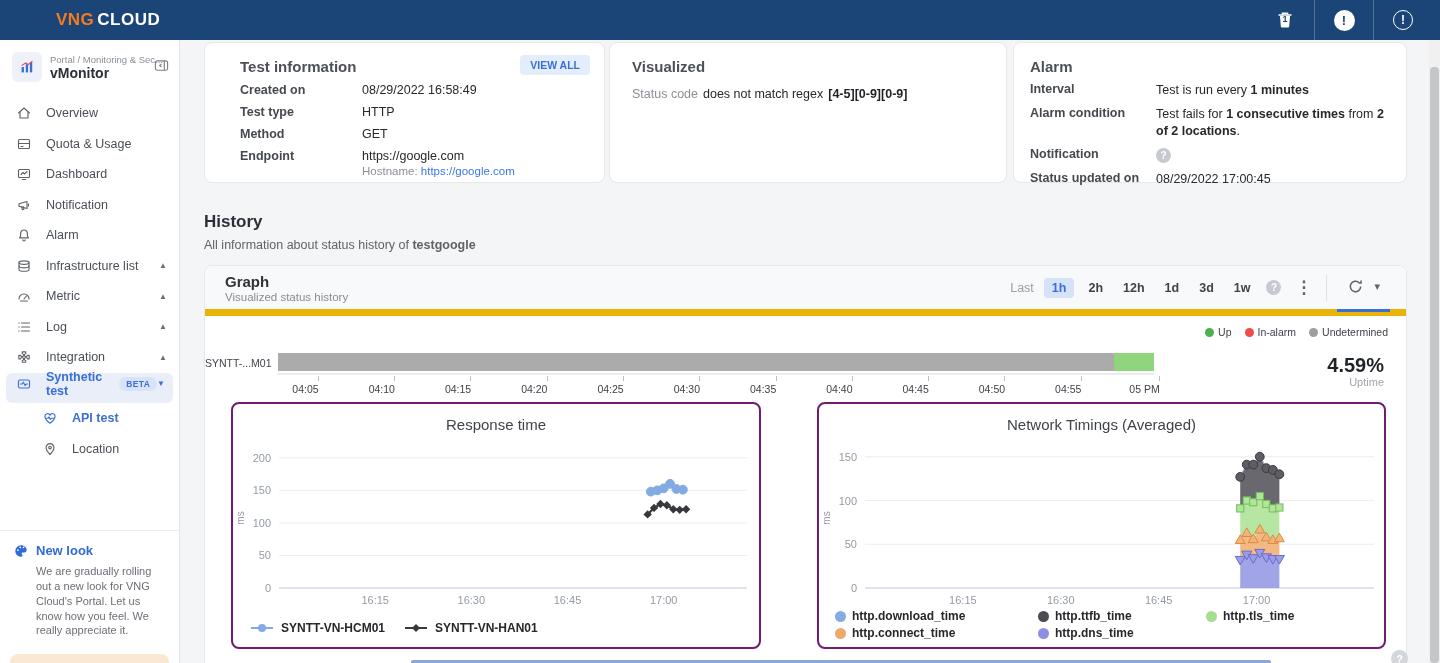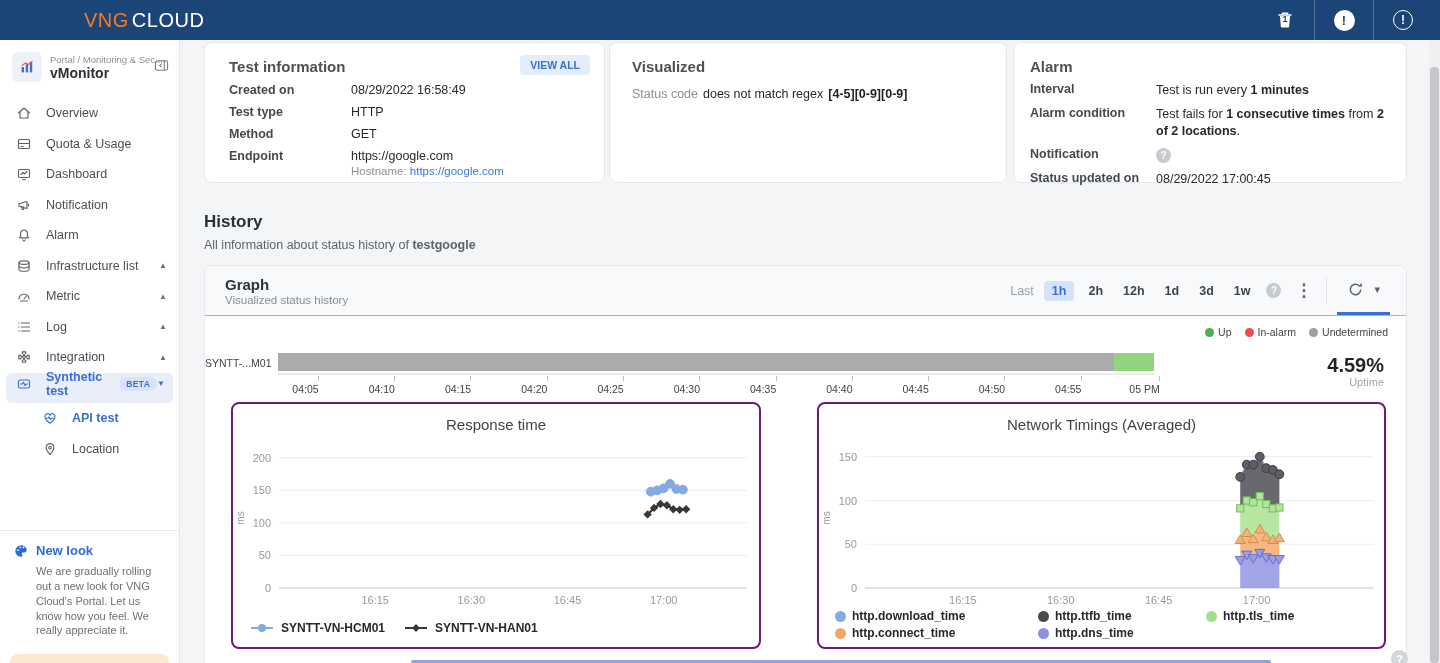--- a/index.html
+++ b/index.html
@@ -1,20 +1,20 @@
 <!DOCTYPE html>
 <html><head>
 <meta charset="utf-8">
 <style>
   * { margin:0; padding:0; box-sizing:border-box; }
   html,body { width:1440px; height:663px; overflow:hidden; font-family:"Liberation Sans", sans-serif; background:#f4f5f7; }
 
   
   #topbar { position:absolute; left:0; top:0; width:1440px; height:40px; background:#1c4577; display:flex; align-items:center; z-index:50; }
-  #logo { margin-left:84px; font-size:20px; font-weight:normal; letter-spacing:.5px; }
+  #logo { margin-left:56px; font-size:17px; font-weight:bold; letter-spacing:.5px; }
   #logo .vng { color:#f47b20; }
   #logo .cloud { color:#ffffff; margin-left:3px; }
   #top-icons { position:absolute; right:8px; top:0; height:40px; display:flex; align-items:center; }
   .top-ic-cell { width:58px; display:flex; justify-content:center; align-items:center; height:40px; cursor:pointer; }
   .top-divider { width:1px; height:40px; background:rgba(255,255,255,.25); }
   .trash-wrap { position:relative; width:20px; height:20px; }
   .trash-num { position:absolute; left:0; top:4px; width:20px; text-align:center; font-size:9px; font-weight:bold; color:#1c4577; }
   .circle-info { width:21px; height:21px; border-radius:50%; background:#fff; color:#1c4577; font-weight:bold; font-size:13px; display:flex; align-items:center; justify-content:center; }
   .circle-alert { width:20px; height:20px; border-radius:50%; border:1.6px solid #fff; color:#fff; font-weight:bold; font-size:12px; display:flex; align-items:center; justify-content:center; }
 
@@ -43,21 +43,21 @@
   #newlook-title { font-size:13px; font-weight:bold; margin-left:8px; }
   #newlook-body { margin:6px 0 0 22px; font-size:11px; line-height:1.35; color:#6b7077; }
   #peach-stub { position:absolute; bottom:0; left:10px; right:10px; height:9px; background:#fbe8d3; border-radius:8px 8px 0 0; }
 
   
   #main { position:absolute; left:180px; top:40px; width:1260px; height:623px; background:#f4f5f7; overflow:hidden; }
   .card { position:absolute; background:#fff; border:1px solid #e6e8ec; border-radius:8px; }
   .card-title { font-size:15px; font-weight:bold; color:#4d5156; }
 
   
-  #card-testinfo { left:24px; top:2px; width:401px; height:141px; padding:15px 24px; }
+  #card-testinfo { left:24px; top:2px; width:401px; height:141px; padding:15px 35px; }
   #card-assert   { left:429px; top:2px; width:398px; height:141px; padding:15px 22px; }
   #card-alarm    { left:833px; top:2px; width:394px; height:141px; padding:15px 16px; }
   #view-all-btn { position:absolute; right:14px; top:12px; background:#e4edfb; color:#3a6fd8; font-size:10.5px; font-weight:bold; border-radius:4px; padding:4px 10px; cursor:pointer; }
   .info-row { display:flex; margin-top:8px; font-size:12.5px; }
   .info-label { width:122px; flex:none; font-weight:bold; color:#45494f; }
   .info-value { color:#26282c; }
   .sub-line { font-size:11.5px; margin-top:2px; }
   .sub-label { color:#8a9097; }
   .link { color:#3a78e8; cursor:pointer; }
   #assert-line { margin-top:12px; font-size:12.5px; color:#26282c; }
@@ -68,21 +68,21 @@
   .alarm-value { color:#26282c; line-height:1.35; flex:1; }
   .b { font-weight:bold; }
   .help-circle { display:inline-flex; width:15px; height:15px; border-radius:50%; background:#c6cad0; color:#fff; font-size:10px; font-weight:bold; align-items:center; justify-content:center; }
 
   
   #history-title { position:absolute; left:24px; top:172px; font-size:17px; font-weight:bold; color:#2b2f36; }
   #history-sub { position:absolute; left:24px; top:198px; font-size:12.5px; color:#5f6368; }
 
   
   #graph-card { left:24px; top:225px; width:1203px; height:420px; padding:0; }
-  #graph-header { height:50px; background:#f8f9fa; border-bottom:1px solid #eab308; border-radius:8px 8px 0 0; display:flex; align-items:center; padding:0 16px 0 20px; }
+  #graph-header { height:50px; background:#f8f9fa; border-bottom:7px solid #eab308; border-radius:8px 8px 0 0; display:flex; align-items:center; padding:0 16px 0 20px; }
   #graph-title { font-size:15px; font-weight:bold; color:#2f3338; }
   #graph-sub { font-size:11.5px; color:#878d95; margin-top:1px; }
   #graph-controls { margin-left:auto; display:flex; align-items:center; gap:10px; height:50px; }
   #range-last { font-size:12.5px; color:#9aa0a8; }
   .range-pill { font-size:12.5px; font-weight:bold; color:#3f434a; padding:3px 6px; cursor:pointer; border-radius:4px; }
   .range-pill.selected { background:#d6e2f8; color:#3a6fd8; padding:3px 8px; }
   .kebab { font-size:17px; color:#5f6368; font-weight:bold; padding:0 4px; cursor:pointer; }
   .v-divider { width:1px; height:26px; background:#e0e2e7; }
   #refresh-tab { display:flex; align-items:center; gap:10px; height:49px; padding:0 10px; border-bottom:3px solid #3a6fd8; cursor:pointer; }
   #refresh-chevron { font-size:11px; color:#5f6368; }

